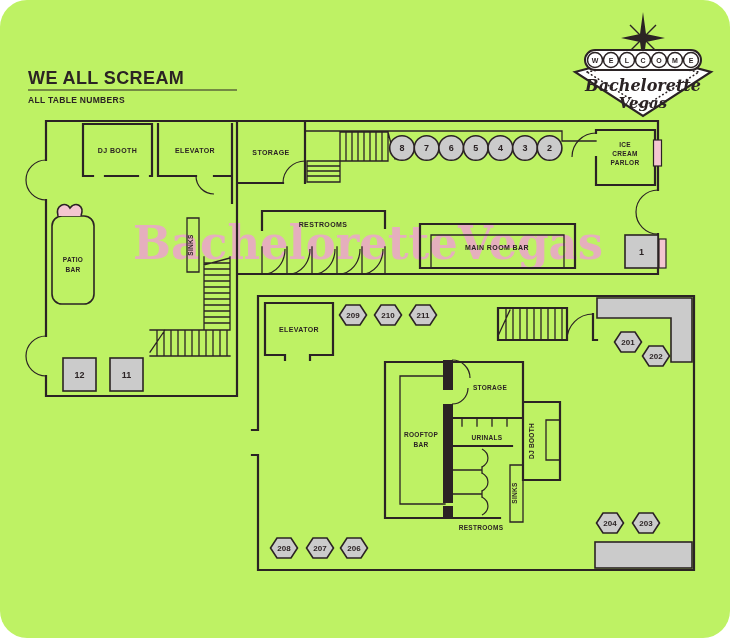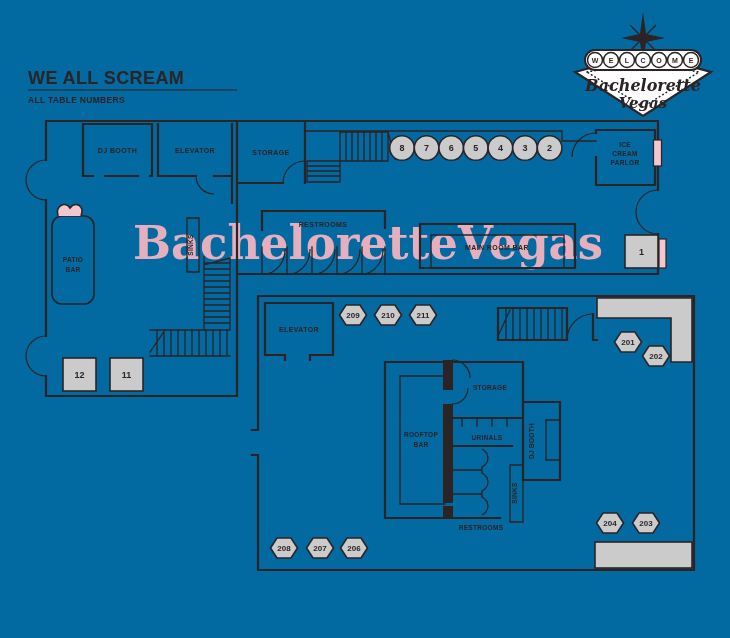--- a/index.html
+++ b/index.html
@@ -1,17 +1,17 @@
 <!DOCTYPE html>
 <html><head>
 <meta charset="utf-8">
 <style>
   html,body{margin:0;padding:0;}
-  .canvas{position:relative;width:730px;height:638px;background:#0369a1;overflow:hidden;
-          font-family:"Liberation Sans",sans-serif;}
+  .canvas{position:relative;width:730px;height:638px;background:#bef264;overflow:hidden;
+          font-family:"Liberation Sans",sans-serif;border-radius:27px;}
   svg{position:absolute;left:0;top:0;}
   .wall{fill:none;stroke:#2B2324;stroke-width:2.2;stroke-linecap:square;}
   .thin{fill:none;stroke:#2B2324;stroke-width:1.3;stroke-linecap:square;}
   .arc{fill:none;stroke:#2B2324;stroke-width:1.2;}
   .blackwall{fill:#2B2324;stroke:none;}
   .grayfill{fill:#CBCBCB;stroke:#2B2324;stroke-width:1.6;}
   .leaf{fill:#F4C6D0;stroke:#2B2324;stroke-width:1.2;}
   .lbl{fill:#2B2324;font-weight:bold;font-size:7px;letter-spacing:.4px;text-anchor:middle;}
   .lbl2{fill:#2B2324;font-weight:bold;font-size:6.5px;letter-spacing:.3px;text-anchor:middle;}
   .num{fill:#2B2324;font-weight:bold;font-size:9px;text-anchor:middle;}

